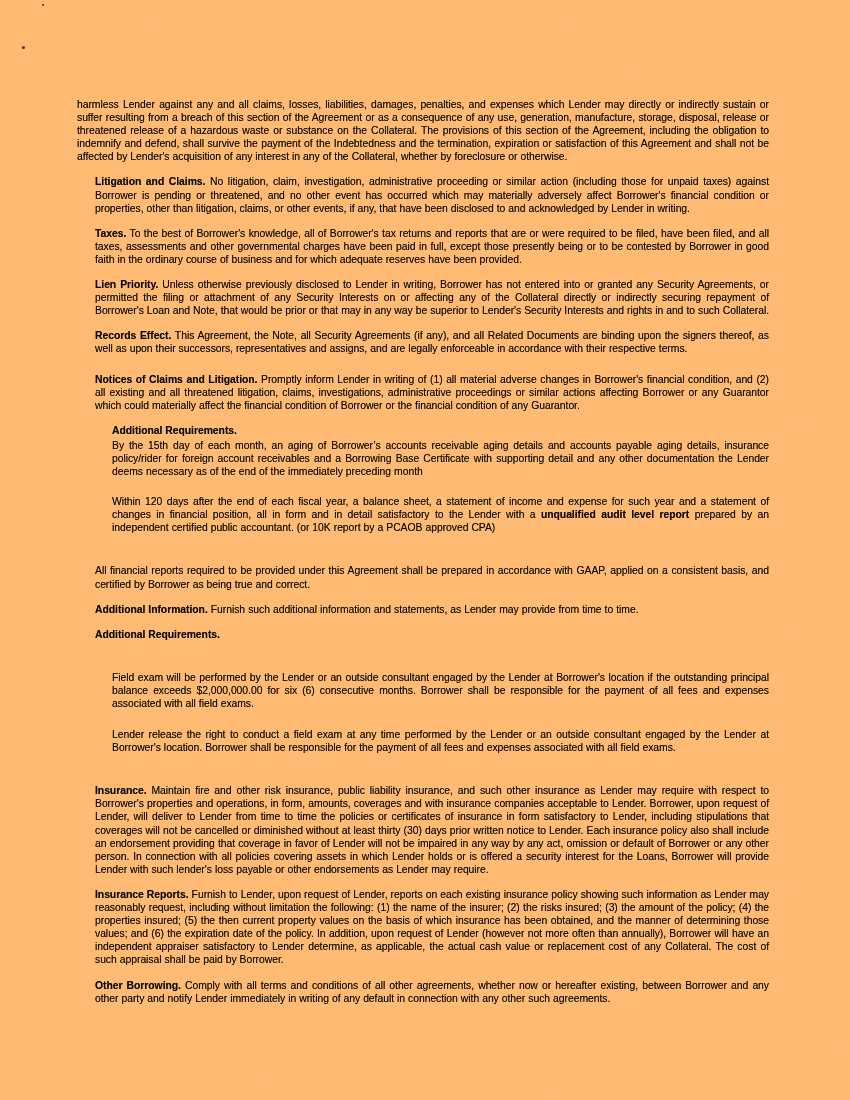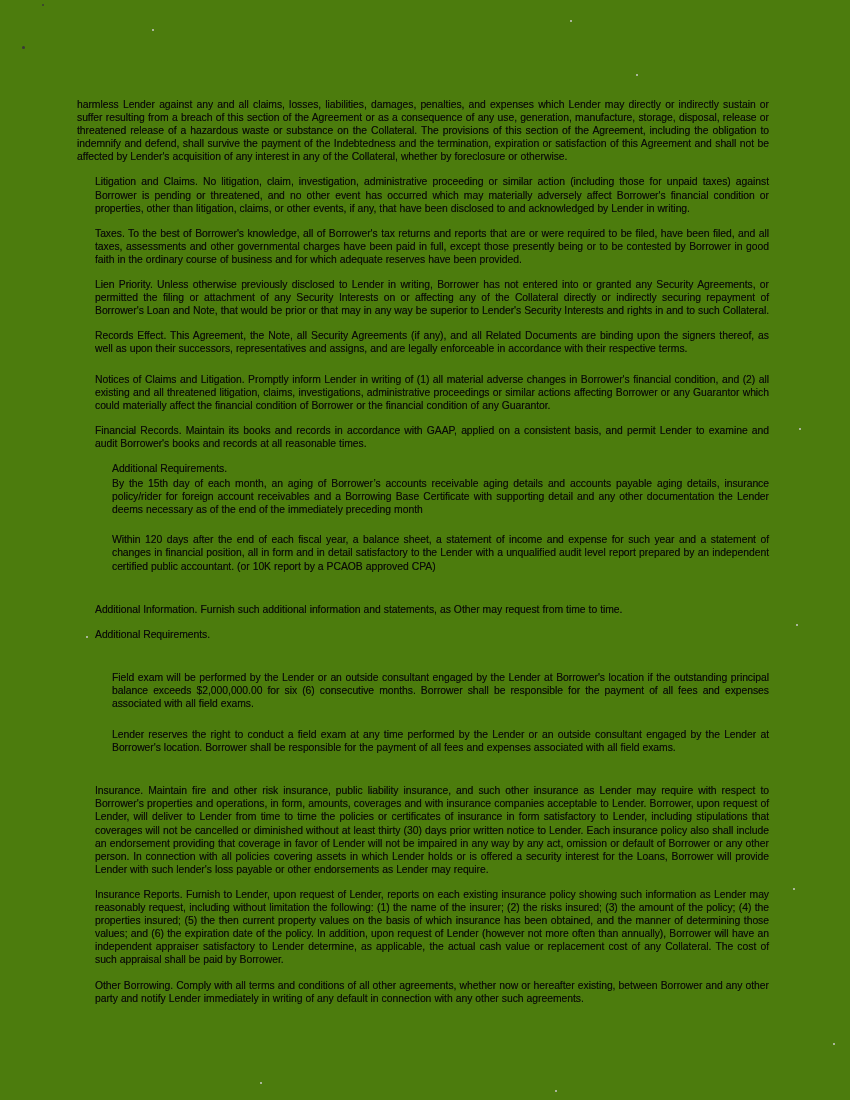--- a/index.html
+++ b/index.html
@@ -14,21 +14,21 @@
     font-family: "Liberation Sans", sans-serif;
     color: #0b0b0b;
     position: relative;
     overflow: hidden;
   }
 
   
   #page {
     position: absolute;
     inset: 0;
-    background: #4d7c0f;
+    background: #fdba74;
     filter: contrast(1.02);
   }
 
   
   .speckle {
     position: absolute;
     background: #3a3a3a;
     border-radius: 50%;
     pointer-events: none;
   }
@@ -45,21 +45,21 @@
     margin: 0 0 9px 0;
     text-align: justify;
     font-size: 10.4px;
     line-height: 13.1px;
     letter-spacing: -0.05px;
     word-spacing: 0.2px;
     -webkit-font-smoothing: none;
   }
 
   b, .hd {
-    font-weight: normal;
+    font-weight: bold;
   }
 
   
   .lvl0 { margin-left: 0px;  width: 692px; }
   .lvl1 { margin-left: 18px; width: 674px; }
   .lvl2 { margin-left: 35px; width: 657px; }
 
   .gap-sm { margin-bottom: 12px; }
   .gap-md { margin-bottom: 17px; }
   .gap-lg { margin-bottom: 18px; }
@@ -111,52 +111,52 @@
 
     <p class="lvl1 gap-md">
       <b class="hd">Records Effect.</b><span>  This Agreement, the Note, all Security Agreements (if any), and all Related Documents are binding upon the signers thereof, as well as upon their successors, representatives and assigns, and are legally enforceable in accordance with their respective terms.</span>
     </p>
 
 
     <p class="lvl1 gap-sm">
       <b class="hd">Notices of Claims and Litigation.</b><span>  Promptly inform Lender in writing of  (1)  all material adverse changes in Borrower's financial condition, and  (2)  all existing and all threatened litigation, claims, investigations, administrative proceedings or similar actions affecting Borrower or any Guarantor which could materially affect the financial condition of Borrower or the financial condition of any Guarantor.</span>
     </p>
 
-    <p class="lvl1 gap-sm">
-      <b class="hd">Financial Records.</b><span>  Maintain its books and records in accordance with GAAP, applied on a consistent basis, and permit Lender to examine and audit Borrower's books and records at all reasonable times.</span>
-    </p>
 
 
     <p class="lvl2 tight nojust">
       <b class="hd">Additional Requirements.</b>
     </p>
 
     <p class="lvl2 gap-md">
       <span>By the 15th day of each month, an aging of Borrower’s accounts receivable aging details and accounts payable aging details, insurance policy/rider for foreign account receivables and a Borrowing Base Certificate with supporting detail and any other documentation the Lender deems necessary as of the end of the immediately preceding month</span>
     </p>
 
     <p class="lvl2 gap-xl">
       <span>Within 120 days after the end of each fiscal year, a balance sheet, a statement of income and expense for such year and a statement of changes in financial position, all in form and in detail satisfactory to the Lender with a </span><b class="hd">unqualified audit level report</b><span> prepared by an independent certified public accountant. (or 10K report by a PCAOB approved CPA)</span>
     </p>
 
+    <p class="lvl1 gap-sm">
+      <span>All financial reports required to be provided under this Agreement shall be prepared in accordance with GAAP, applied on a consistent basis, and certified by Borrower as being true and correct.</span>
+    </p>
 
     <p class="lvl1 gap-sm nojust">
-      <b class="hd">Additional Information.</b><span>   Furnish such additional information and statements, as Other may request from time to time.</span>
+      <b class="hd">Additional Information.</b><span>   Furnish such additional information and statements, as Lender may provide from time to time.</span>
     </p>
 
     <p class="lvl1 gap-xl nojust">
       <b class="hd">Additional Requirements.</b>
     </p>
 
     <p class="lvl2 gap-lg">
       <span>Field exam will be performed by the Lender or an outside consultant engaged by the Lender at Borrower's location if the outstanding principal balance exceeds $2,000,000.00 for six (6) consecutive months. Borrower shall be responsible for the payment of all fees and expenses associated with all field exams.</span>
     </p>
 
     <p class="lvl2 gap-xl">
-      <span>Lender reserves the right to conduct a field exam at any time performed by the Lender or an outside consultant engaged by the Lender at Borrower's location. Borrower shall be responsible for the payment of all fees and expenses associated with all field exams.</span>
+      <span>Lender release the right to conduct a field exam at any time performed by the Lender or an outside consultant engaged by the Lender at Borrower's location. Borrower shall be responsible for the payment of all fees and expenses associated with all field exams.</span>
     </p>
 
     <p class="lvl1 gap-sm">
       <b class="hd">Insurance.</b><span>   Maintain fire and other risk insurance, public liability insurance, and such other insurance as Lender may require with respect to Borrower's properties and operations, in form, amounts, coverages and with insurance companies acceptable to Lender.   Borrower, upon request of Lender, will deliver to Lender from time to time the policies or certificates of insurance in form satisfactory to Lender, including stipulations that coverages will not be cancelled or diminished without at least thirty (30) days prior written notice to Lender.   Each insurance policy also shall include an endorsement providing that coverage in favor of Lender will not be impaired in any way by any act, omission or default of Borrower or any other person.   In connection with all policies covering assets in which Lender holds or is offered a security interest for the Loans, Borrower will provide Lender with such lender's loss payable or other endorsements as Lender may require.</span>
     </p>
 
     <p class="lvl1 gap-sm">
       <b class="hd">Insurance Reports.</b><span>  Furnish to Lender, upon request of Lender, reports on each existing insurance policy showing such information as Lender may reasonably request, including without limitation the following:  (1)  the name of the insurer;  (2)  the risks insured;  (3)  the amount of the policy;  (4)  the properties insured;  (5)  the then current property values on the basis of which insurance has been obtained, and the manner of determining those values; and  (6)  the expiration date of the policy.   In addition, upon request of Lender (however not more often than annually), Borrower will have an independent appraiser satisfactory to Lender determine, as applicable, the actual cash value or replacement cost of any Collateral.   The cost of such appraisal shall be paid by Borrower.</span>
     </p>
 

